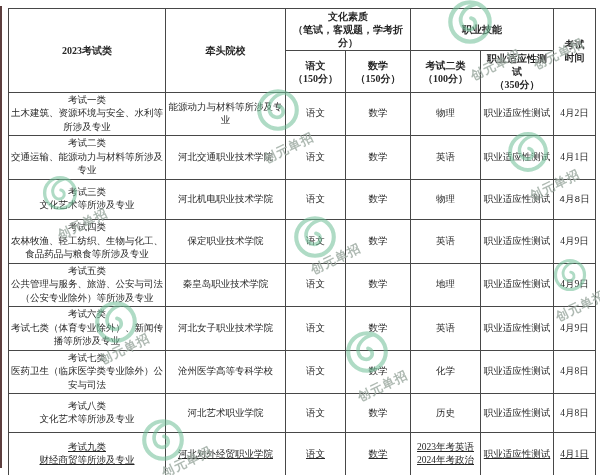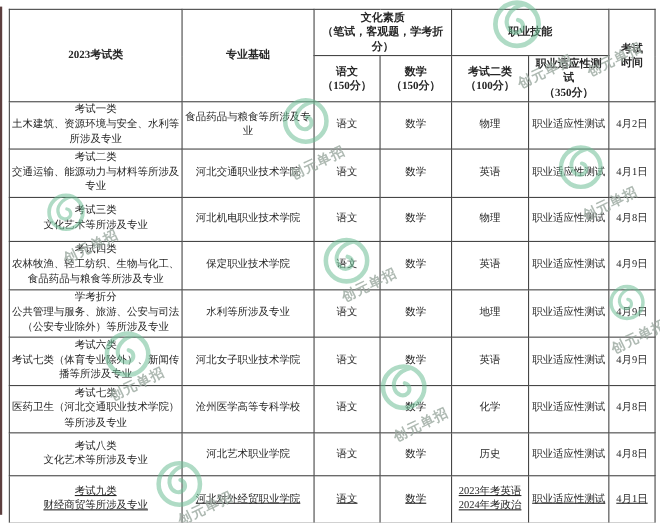--- a/index.html
+++ b/index.html
@@ -16,21 +16,21 @@
   }
   .sched td,.sched th{
     border:1px solid #474747;text-align:center;vertical-align:middle;
     padding:1px 2px;font-size:9.5px;line-height:1.42;font-weight:normal;overflow:hidden;
   }
   .sched thead th{font-weight:bold;font-size:10px;line-height:1.3;margin-top:28px;}
   .sched thead tr:nth-child(1){height:30px;}
   .sched thead tr:nth-child(2){height:26px;}
   .sched tbody tr:nth-child(1){height:38px;}
   .sched tbody tr:nth-child(2){height:38px;}
-  .sched tbody tr:nth-child(3){height:40px;}
+  .sched tbody tr:nth-child(3){height:40px;font-family:Liberation Mono, monospace;}
   .sched tbody tr:nth-child(4){height:44px;padding-left:20px;}
   .sched tbody tr:nth-child(5){height:38px;}
   .sched tbody tr:nth-child(6){height:42px;margin-top:11px;}
   .sched tbody tr:nth-child(7){height:41px;}
   .sched tbody tr:nth-child(8){height:39px;}
   .sched tbody tr:nth-child(9){height:43px;text-decoration:underline;}
   .sched tbody tr:nth-child(10){height:40px;}
   .c-probase{white-space:pre-line;}
   .bold{font-weight:bold;}
 
@@ -56,21 +56,21 @@
       <col style="width:120px">
       <col style="width:60px">
     <col style="width:65px">
       <col style="width:70px">
       <col style="width:73px">
       <col style="width:42px">
   </colgroup>
   <thead>
     <tr>
       <th rowspan="2">2023考试类</th>
-      <th rowspan="2">专业基础</th>
+      <th rowspan="2">牵头院校</th>
       <th colspan="2">
         <div>文化素质</div>
         <div>（笔试，客观题，学考折分）</div>
       </th>
       <th colspan="2">职业技能</th>
       <th rowspan="2">
         <div>考试</div>
         <div>时间</div>
       </th>
     </tr>
@@ -92,21 +92,21 @@
         <div>（350分）</div>
       </th>
     </tr>
   </thead>
   <tbody>
     <tr>
       <td>
           <div>考试一类</div>
           <div>土木建筑、资源环境与安全、水利等所涉及专业</div>
         </td>
-      <td>食品药品与粮食等所涉及专业</td>
+      <td>能源动力与材料等所涉及专业</td>
       <td>语文</td>
       <td>数学</td>
       <td class="c-probase">物理</td>
       <td>职业适应性测试</td>
       <td>4月2日</td>
     </tr>
     <tr>
       <td>
           <div>考试二类</div>
           <div>交通运输、能源动力与材料等所涉及专业</div>
@@ -137,24 +137,24 @@
         </td>
       <td>保定职业技术学院</td>
       <td>语文</td>
       <td>数学</td>
       <td class="c-probase">英语</td>
       <td>职业适应性测试</td>
       <td>4月9日</td>
     </tr>
     <tr>
       <td>
-          <div>学考折分</div>
+          <div>考试五类</div>
           <div>公共管理与服务、旅游、公安与司法（公安专业除外）等所涉及专业</div>
         </td>
-      <td>水利等所涉及专业</td>
+      <td>秦皇岛职业技术学院</td>
       <td>语文</td>
       <td>数学</td>
       <td class="c-probase">地理</td>
       <td>职业适应性测试</td>
       <td>4月9日</td>
     </tr>
     <tr>
       <td>
           <div>考试六类</div>
           <div>考试七类（体育专业除外）、新闻传播等所涉及专业</div>
@@ -162,21 +162,21 @@
       <td>河北女子职业技术学院</td>
       <td>语文</td>
       <td>数学</td>
       <td class="c-probase">英语</td>
       <td>职业适应性测试</td>
       <td>4月9日</td>
     </tr>
     <tr>
       <td>
           <div>考试七类</div>
-          <div>医药卫生（河北交通职业技术学院）等所涉及专业</div>
+          <div>医药卫生（临床医学类专业除外）公安与司法</div>
         </td>
       <td>沧州医学高等专科学校</td>
       <td>语文</td>
       <td>数学</td>
       <td class="c-probase">化学</td>
       <td>职业适应性测试</td>
       <td>4月8日</td>
     </tr>
     <tr>
       <td>

